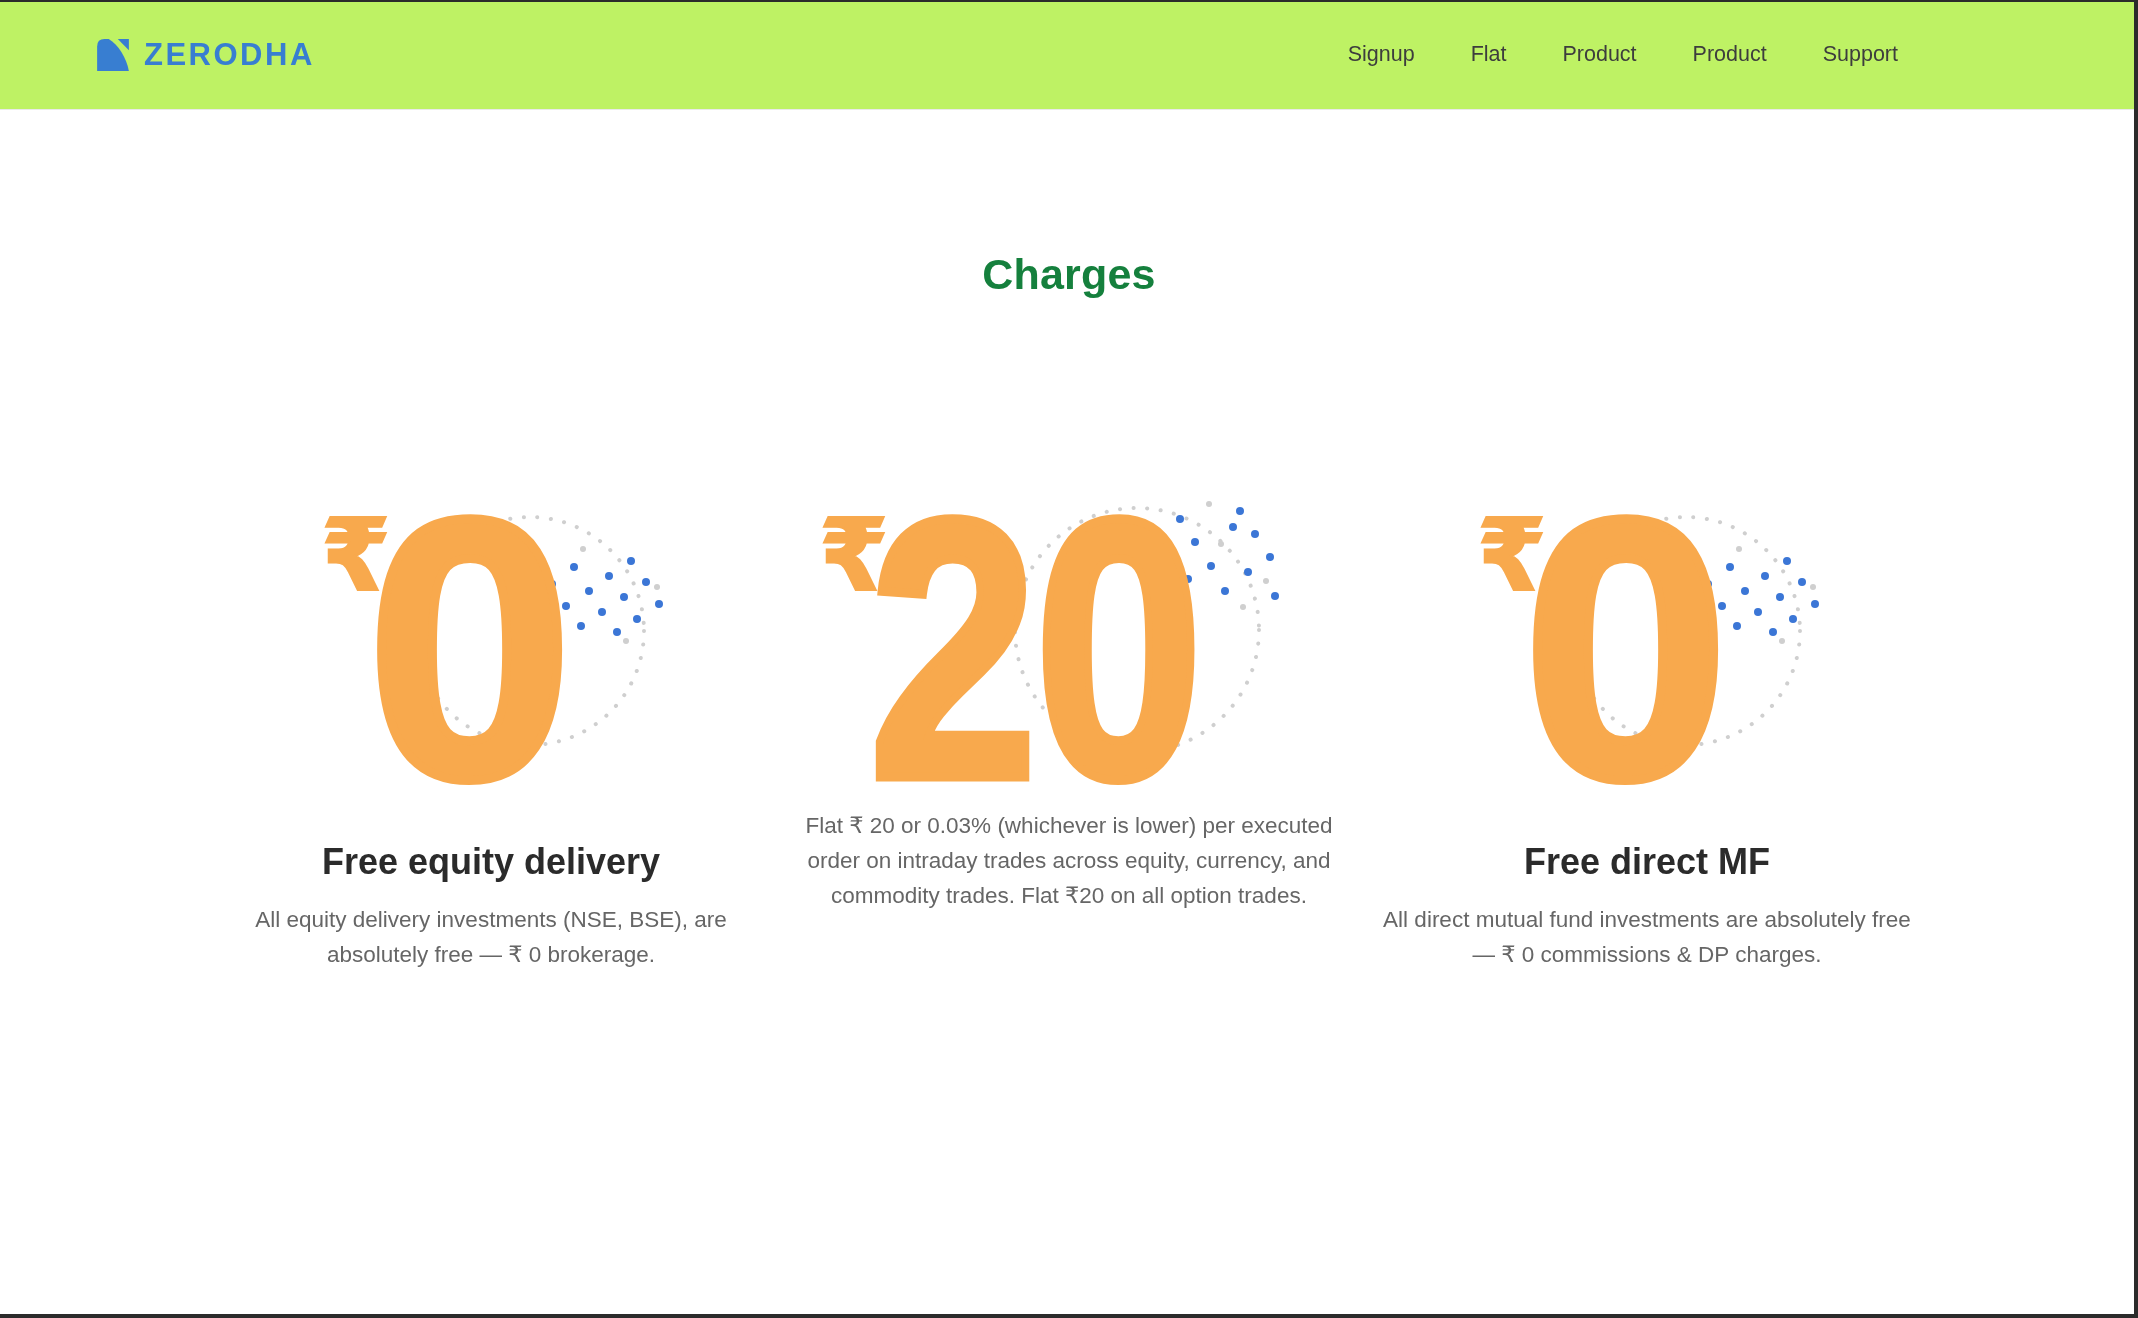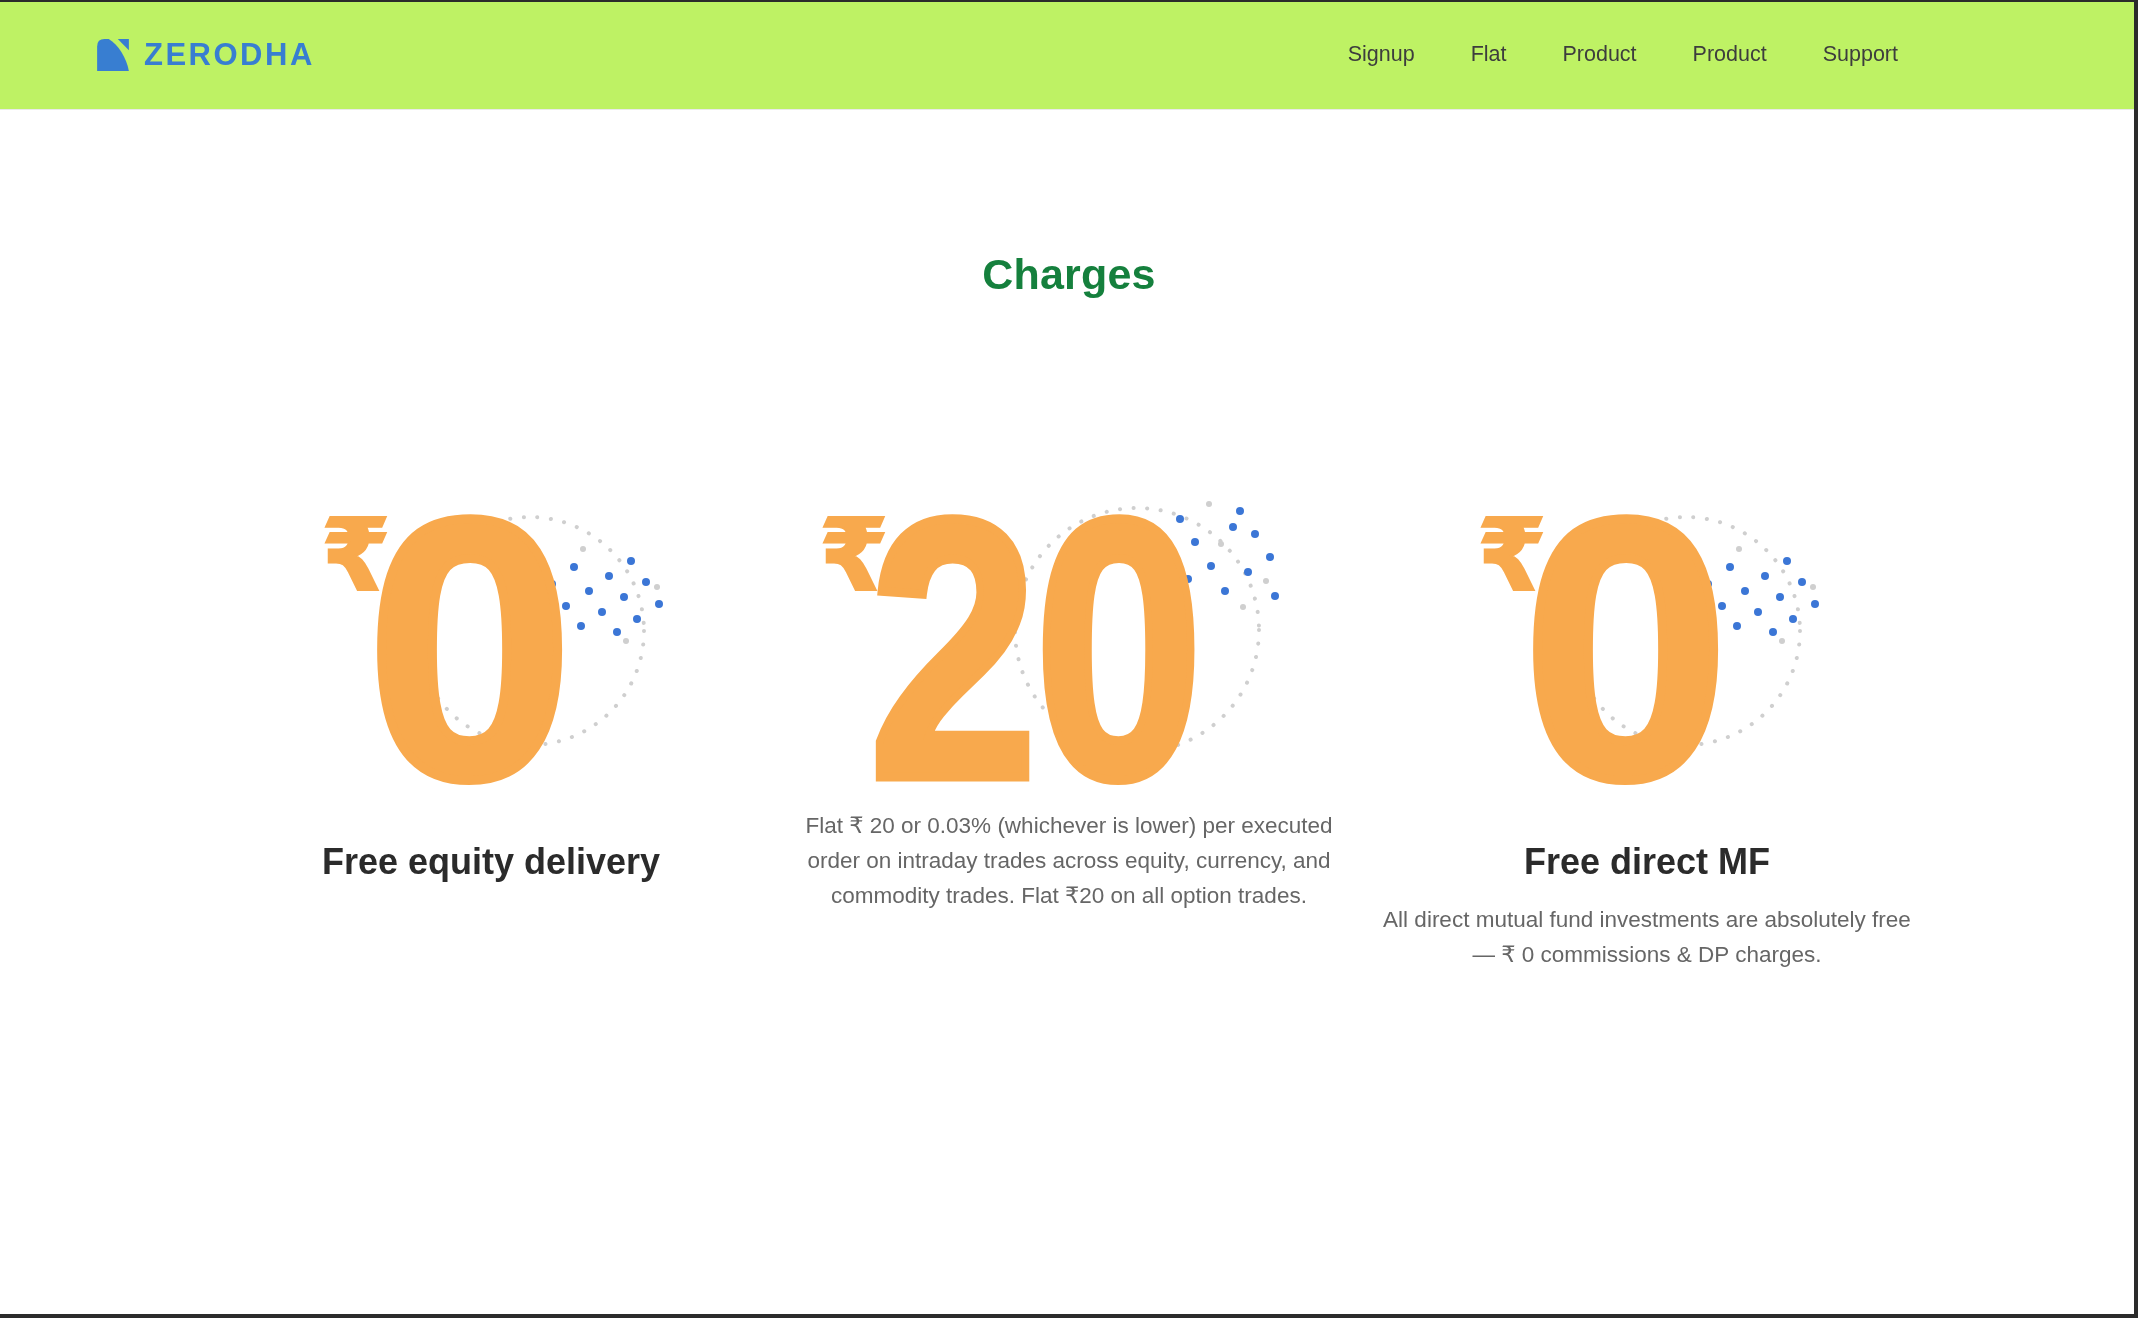--- a/index.html
+++ b/index.html
@@ -104,20 +104,21 @@
           <circle class="bdot" cx="325" cy="93" r="4"></circle>
           <circle class="bdot" cx="260" cy="137" r="4"></circle>
           <circle class="bdot" cx="316" cy="130" r="4"></circle>
           <circle class="bdot" cx="296" cy="143" r="4"></circle>
           <circle class="bdot" cx="338" cy="115" r="4"></circle>
         </svg>
         <span class="rupee">₹</span>
         <span class="amount">0</span>
       </div>
       <h3>Free equity delivery</h3>
+      <p>All equity delivery investments (NSE, BSE), are absolutely free — ₹ 0 brokerage.</p>
     </section>
 
     <section class="card">
       <div class="illus w2">
         <svg class="deco" width="500" height="300" viewBox="0 0 500 300">
           <circle class="dotring" cx="318" cy="141" r="122" stroke-dasharray="0.1 13.5"></circle>
           <circle class="gdot" cx="402" cy="55" r="3"></circle>
           <circle class="gdot" cx="447" cy="92" r="3"></circle>
           <circle class="gdot" cx="424" cy="118" r="3"></circle>
           <circle class="gdot" cx="390" cy="15" r="3"></circle>

